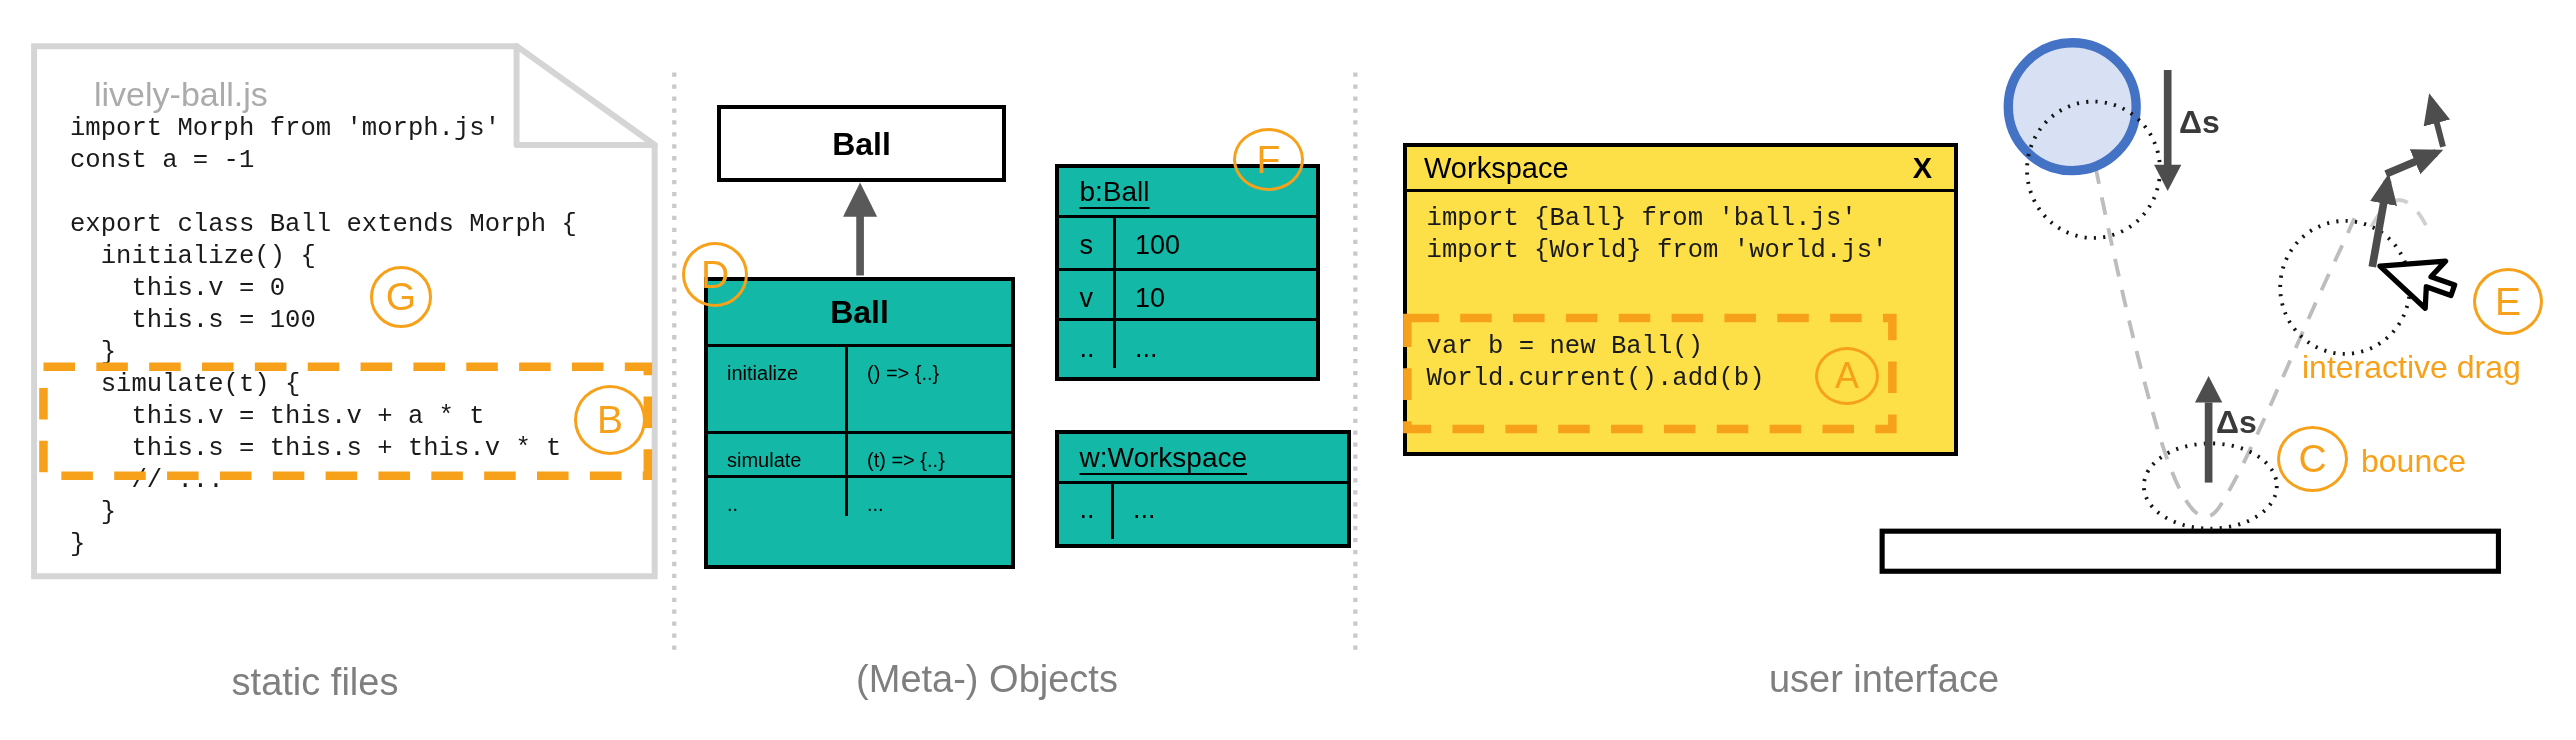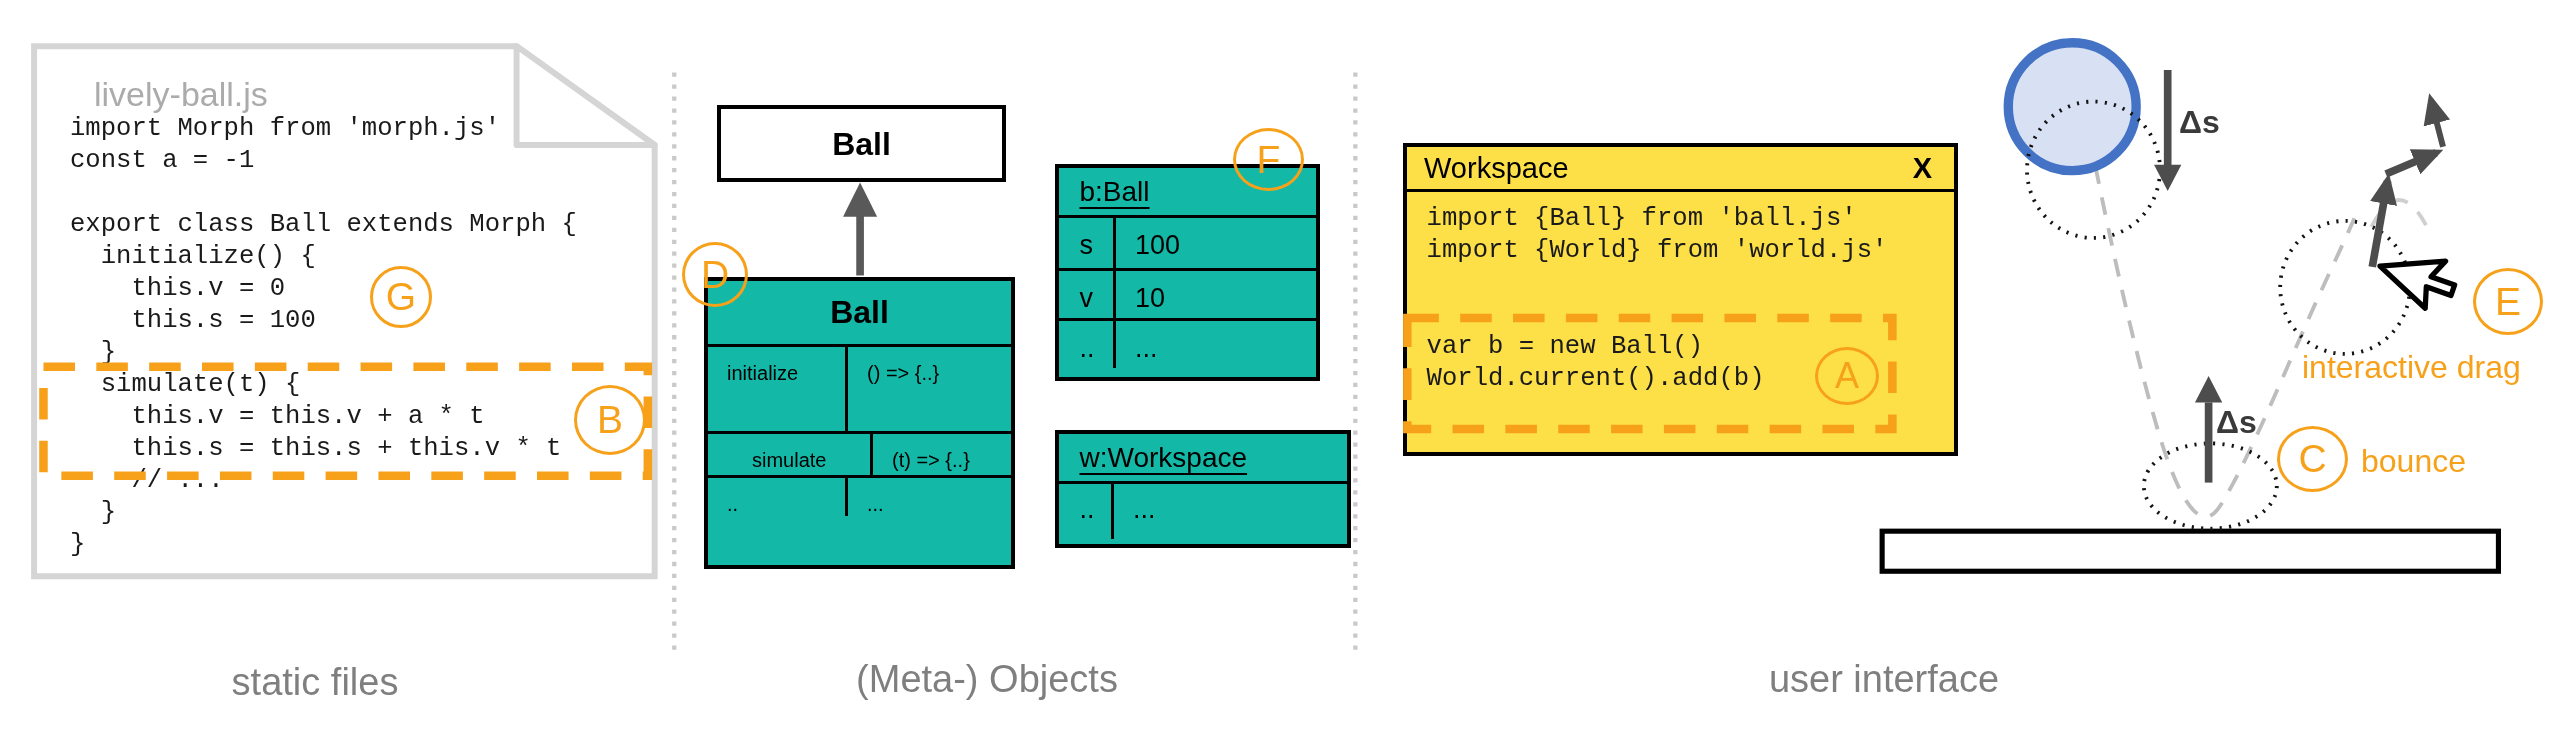--- a/index.html
+++ b/index.html
@@ -32,21 +32,21 @@
   .otable .tcell{box-sizing:border-box;padding:10.2px 0 0 19px;font-size:20px;color:#000;}
   .otable .tcell:first-child{border-right:3.4px solid #000;}
   .underlined{text-decoration:underline;text-underline-offset:6px;
               text-decoration-thickness:2.1px;}
 
   
   .ball-class{left:704px;top:277px;width:311px;height:292px;}
   .ball-class .thead{height:66px;}
   .ball-class .trow:nth-of-type(1){height:84px;}
   .ball-class .trow:nth-of-type(2){height:84px;}
-  .ball-class .trow:nth-of-type(3){height:44px;padding-left:25px;}
+  .ball-class .trow:nth-of-type(3){height:44px;}
   .ball-class .tcell:first-child{width:140px;}
   .ball-class .tcell{padding-top:15.3px;}
 
   
   .bball{left:1055px;top:164px;width:265px;height:217px;}
   .bball .thead{height:50px;padding-left:20.5px;font-size:28px;}
   .bball .trow{height:50px;}
   .bball .trow:nth-of-type(n+2){height:50px;}
   .bball .tcell:first-child{width:57px;padding-left:20.5px;}
   .bball .tcell{font-size:27px;padding-top:12px;}

